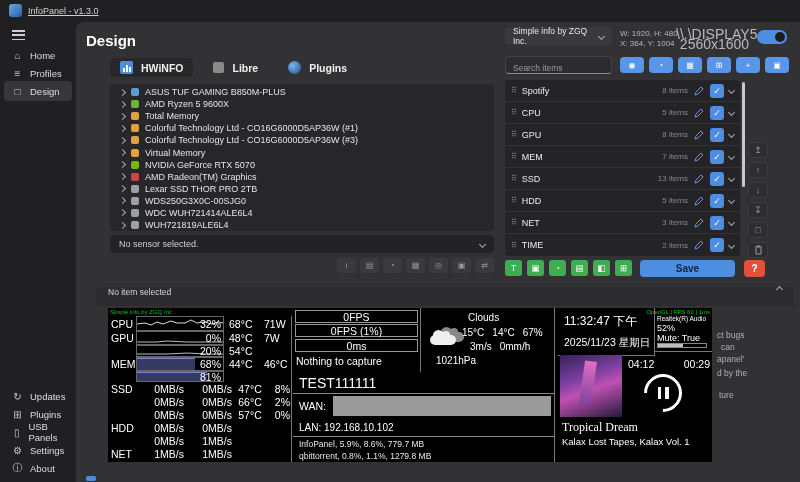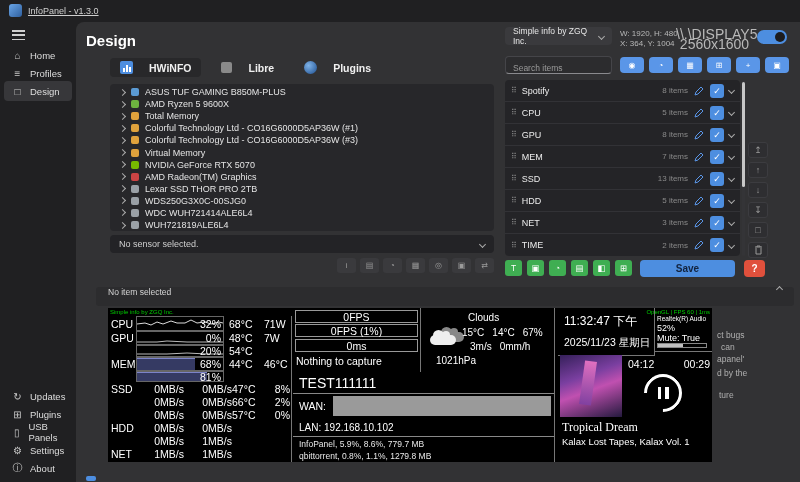--- a/index.html
+++ b/index.html
@@ -21,21 +21,21 @@
   .nav-item .nico { font-size:10px; color:#c8c8c8; width:11px; text-align:center; }
   .nav-item.sel { background:#37373a; }
   .nav-accent { position:absolute; left:4px; width:3px; height:12px; border-radius:2px; background:#4d8ee0; }
 
   
   .main { position:absolute; left:76px; top:22px; width:724px; height:460px; background:#323234; border-top-left-radius:8px; }
   .page-title { position:absolute; left:10px; top:10px; font-size:15px; font-weight:bold; color:#fff; }
 
   
   .tabs { position:absolute; left:34px; top:36px; display:flex; gap:10px; }
-  .tab { display:flex; align-items:center; gap:16px; padding:3px 10px; border-radius:4px; color:#f0f0f0;
+  .tab { display:flex; align-items:center; gap:8px; padding:3px 10px; border-radius:4px; color:#f0f0f0;
          font-size:10.5px; font-weight:bold; cursor:pointer; }
   .tab.sel { background:#28282a; }
   .ic-hwinfo { width:13px; height:13px; border-radius:2px; background:#4d8ee0; display:flex; align-items:flex-end; justify-content:center; gap:1px; padding:2px; }
   .ic-hwinfo i { display:block; width:2px; background:#fff; }
   .ic-libre { width:11px; height:11px; border-radius:2px; background:#8a8a8a; }
   .ic-plugins { width:13px; height:13px; border-radius:50%; background:radial-gradient(circle at 35% 35%, #7fb3e8, #1d4e8f); }
 
   
   .tree { position:absolute; left:34px; top:62px; width:384px; height:147px; background:#27272a; border-radius:4px; overflow:hidden; padding-top:2px; }
   .trow { height:12.1px; display:flex; align-items:center; gap:6px; padding-left:10px; color:#e4e4e4; font-size:9px; white-space:nowrap; cursor:pointer; }
@@ -106,21 +106,21 @@
   .pv-stats { position:absolute; left:0; top:8px; width:184px; height:146px; border-right:1px solid #777; }
   .strow { display:flex; align-items:center; font-size:10.5px; }
   .sl { width:28px; padding-left:3px; }
   .sv { position:relative; width:88px; height:100%; border:1px solid #666; display:flex; align-items:center; justify-content:flex-end; }
   .sv svg { position:absolute; left:0; top:0; }
   .pct { position:relative; padding-right:2px; }
   .fill { position:absolute; left:0; top:0; bottom:0; background:#353a63; border-top:1px solid #7b82c8; }
   .st1 { width:36px; text-align:left; padding-left:5px; }
   .st2 { width:30px; text-align:left; padding-left:4px; }
   .m1 { width:48px; text-align:right; } .m2 { width:48px; text-align:right; }
-  .m3 { width:36px; text-align:left; } .m4 { width:22px; text-align:right; }
+  .m3 { width:36px; text-align:center; } .m4 { width:22px; text-align:right; }
 
   .pv-capture { position:absolute; left:185px; top:0; width:128px; height:64px; border-right:1px solid #777; }
   .cap-box { border:1px solid #999; height:13px; margin:1.5px 2px; text-align:center; font-size:10.5px; line-height:12px; }
   .cap-note { font-size:10.5px; padding:2px 3px; }
 
   .pv-weather { position:absolute; left:314px; top:0; width:133px; height:64px; border-right:1px solid #777; font-size:10px; }
   .cloud-wrap { position:absolute; left:8px; top:22px; width:34px; height:16px; }
   .cloud { position:absolute; width:26px; height:10px; background:#eee; border-radius:7px; left:0; top:5px; }
   .cloud::before { content:""; position:absolute; width:11px; height:11px; background:#eee; border-radius:50%; left:3px; top:-5px; }
   .cloud::after  { content:""; position:absolute; width:8px; height:8px; background:#eee; border-radius:50%; left:12px; top:-4px; }

